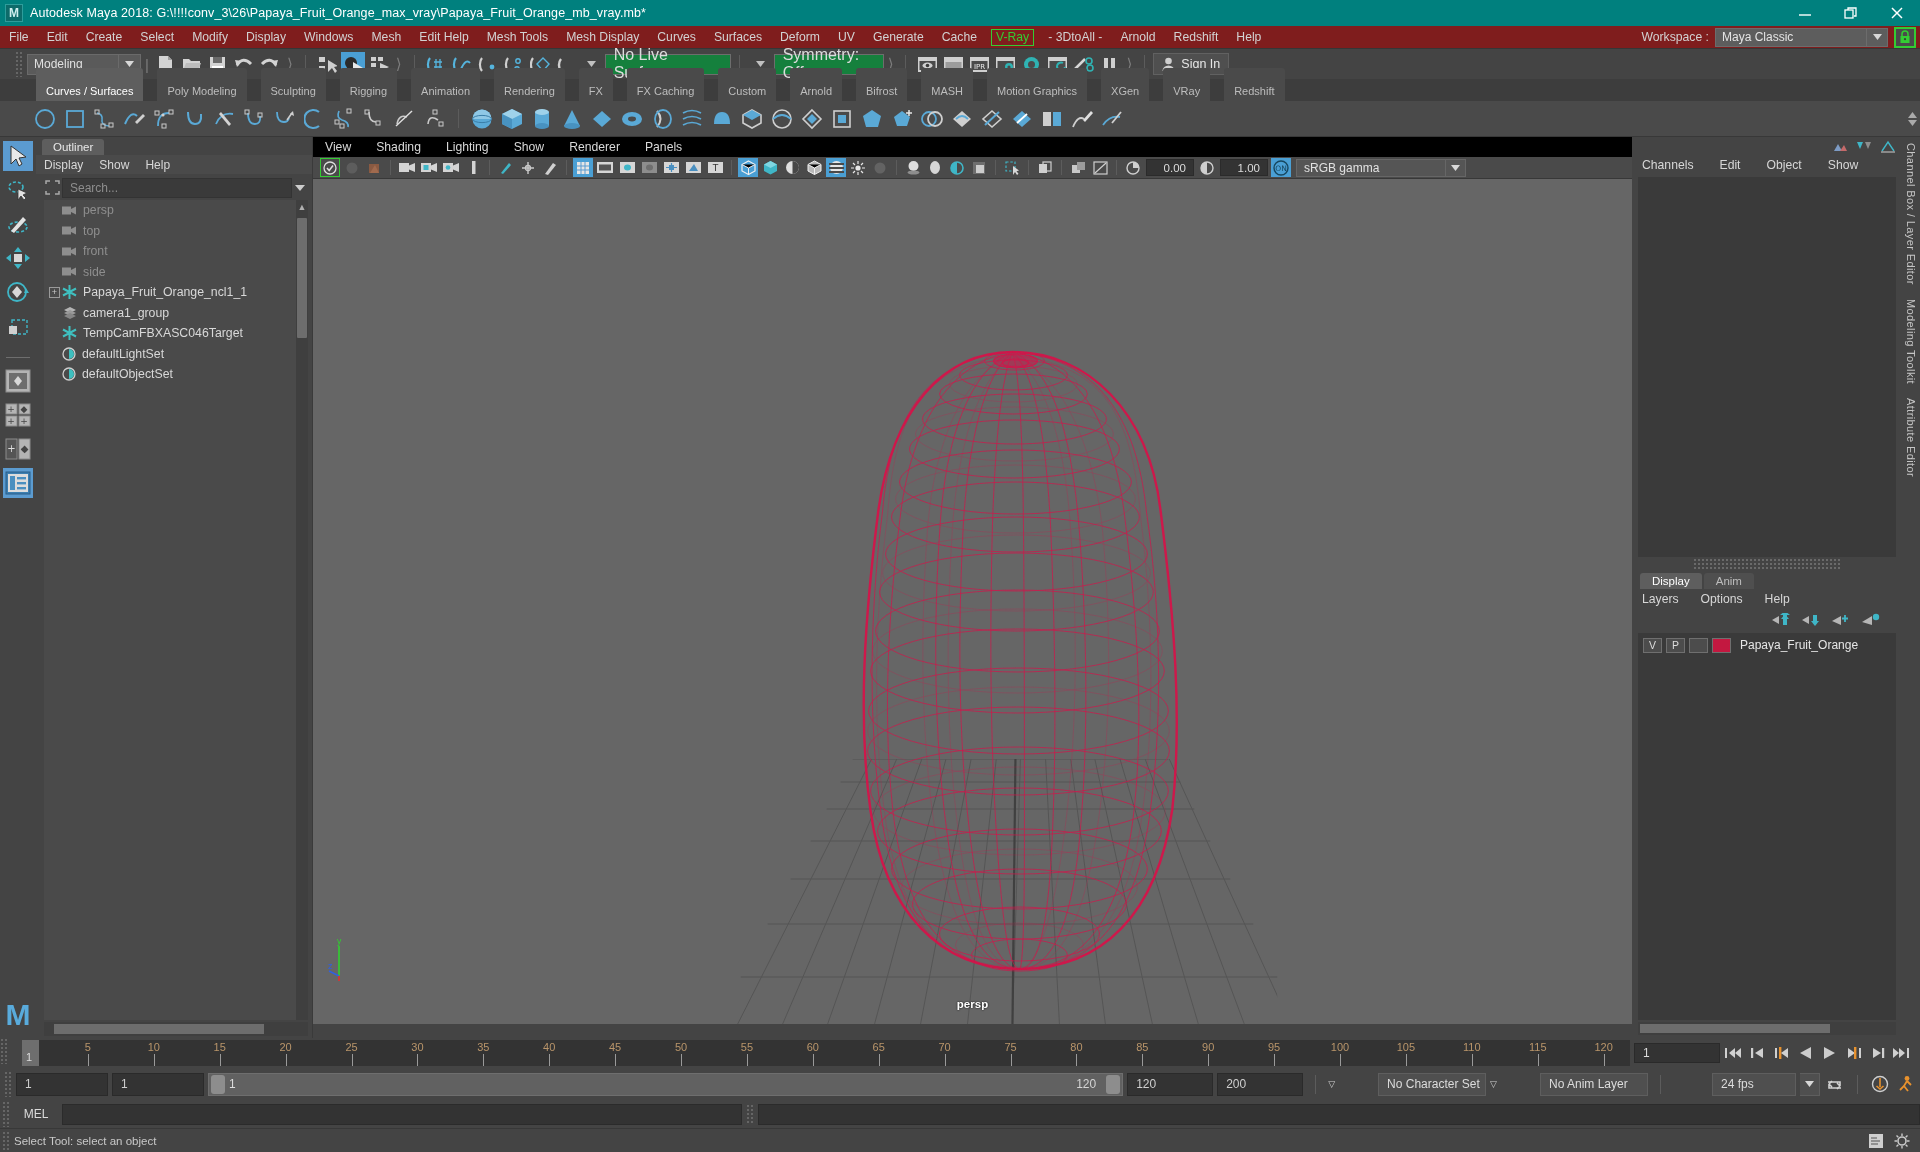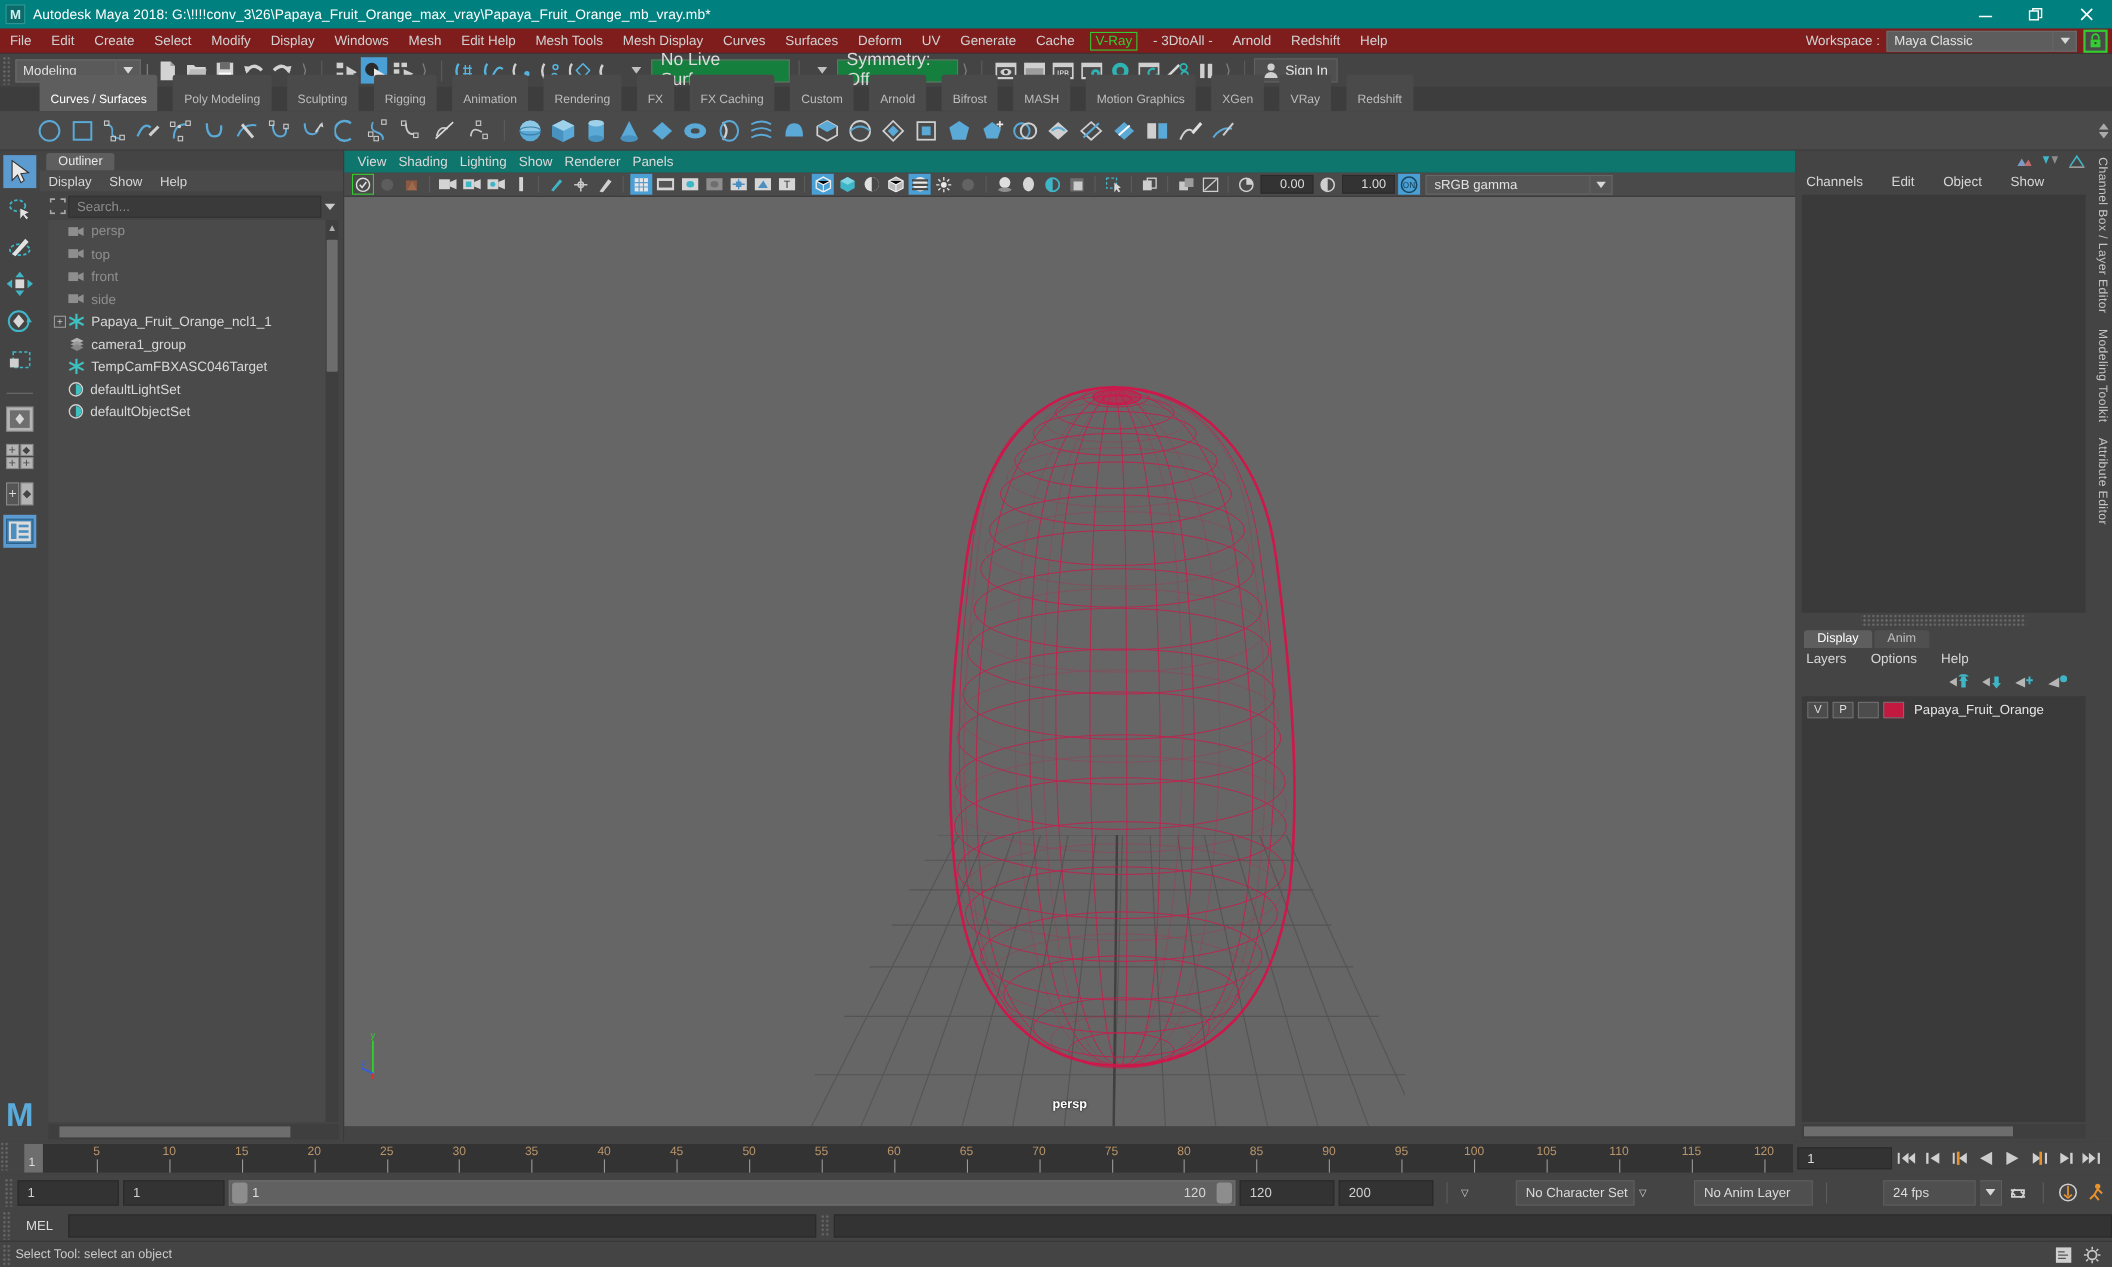--- a/index.html
+++ b/index.html
@@ -24,21 +24,21 @@
   .menubar .right{margin-left:auto;display:flex;align-items:center;gap:0;padding-right:4px;}
   .ws-label{color:#d2d2d2;font-size:12.2px;padding-right:6px;}
   .ws-select{background:#5d5d5d;border:1px solid #6c6c6c;height:19px;width:152px;color:#e4e4e4;
     font-size:12px;display:flex;align-items:center;padding-left:6px;}
   .ws-arrow{width:21px;height:19px;background:#5d5d5d;border:1px solid #6c6c6c;border-left:none;
     display:flex;align-items:center;justify-content:center;}
   .lockbtn{width:22px;height:21px;border:2px solid #33cc33;margin-left:6px;display:flex;
     align-items:center;justify-content:center;background:#4a4a4a;}
 
   
-  .statusbar{height:30px;background:#444444;display:flex;align-items:center;flex:0 0 30px;padding-left:2px;}
+  .statusbar{height:30px;background:#444444;display:flex;align-items:center;flex:0 0 30px;padding-left:15px;}
   .gripdots{width:8px;height:26px;background:
      radial-gradient(circle at 2px 2px,#6a6a6a 1px,transparent 1.2px) 0 0/4px 4px;opacity:.9;}
   .mode-select{background:#5a5a5a;border:1px solid #6a6a6a;height:21px;width:92px;color:#e0e0e0;
     font-size:12px;display:flex;align-items:center;padding-left:6px;margin-left:4px;}
   .mode-arrow{width:22px;height:21px;background:#5a5a5a;border:1px solid #6a6a6a;border-left:none;
     display:flex;align-items:center;justify-content:center;}
   .sep{width:1px;height:19px;background:#5c5c5c;margin:0 8px;}
   .brk{color:#7d7d7d;font-size:15px;margin:0 4px;}
   .ticon{width:24px;height:24px;display:flex;align-items:center;justify-content:center;margin:0 1px;}
   .ticon.active{background:#4a9fd4;}
@@ -86,21 +86,21 @@
     font-size:9px;line-height:9px;text-align:center;}
   .ol-scrollbar{position:absolute;right:0;top:0;width:12px;height:100%;background:#3f3f3f;}
   .ol-thumb{position:absolute;right:1px;top:18px;width:10px;height:120px;background:#6d6d6d;border-radius:1px;}
   .ol-up{position:absolute;right:1px;top:2px;width:10px;text-align:center;color:#b0b0b0;font-size:9px;}
   .ol-hbar{height:14px;margin:2px 4px 2px 8px;background:#3f3f3f;position:relative;}
   .ol-hthumb{position:absolute;left:10px;top:2px;height:10px;width:210px;background:#6d6d6d;}
 
   
   .viewport{flex:1;background:#444444;display:flex;flex-direction:column;min-width:0;
     border-left:1px solid #3a3a3a;}
-  .vp-menu{height:20px;background:#0f766e;display:flex;align-items:center;padding-left:12px;gap:11px;text-align:right;}
+  .vp-menu{height:20px;background:#000000;display:flex;align-items:center;padding-left:12px;gap:25px;text-align:right;}
   .vp-menu span{color:#d9d9d9;font-size:12.2px;}
   .vp-tools{height:22px;background:#4a4a4a;display:flex;align-items:center;padding-left:6px;border-bottom:1px solid #383838;}
   .vi{width:20px;height:19px;display:flex;align-items:center;justify-content:center;margin:0 1px;}
   .vi.on{background:#4a9fd4;}
   .vi.outline{border:1px solid #33cc33;}
   .vsep{width:1px;height:15px;background:#5c5c5c;margin:0 5px;}
   .numfld{background:#333333;border:1px solid #2b2b2b;height:17px;width:48px;color:#dcdcdc;font-size:11.5px;
     display:flex;align-items:center;justify-content:flex-end;padding-right:7px;margin:0 2px;}
   .gammafld{background:#555;border:1px solid #666;height:18px;width:150px;color:#e2e2e2;font-size:12px;
     display:flex;align-items:center;padding-left:7px;margin-left:4px;}

